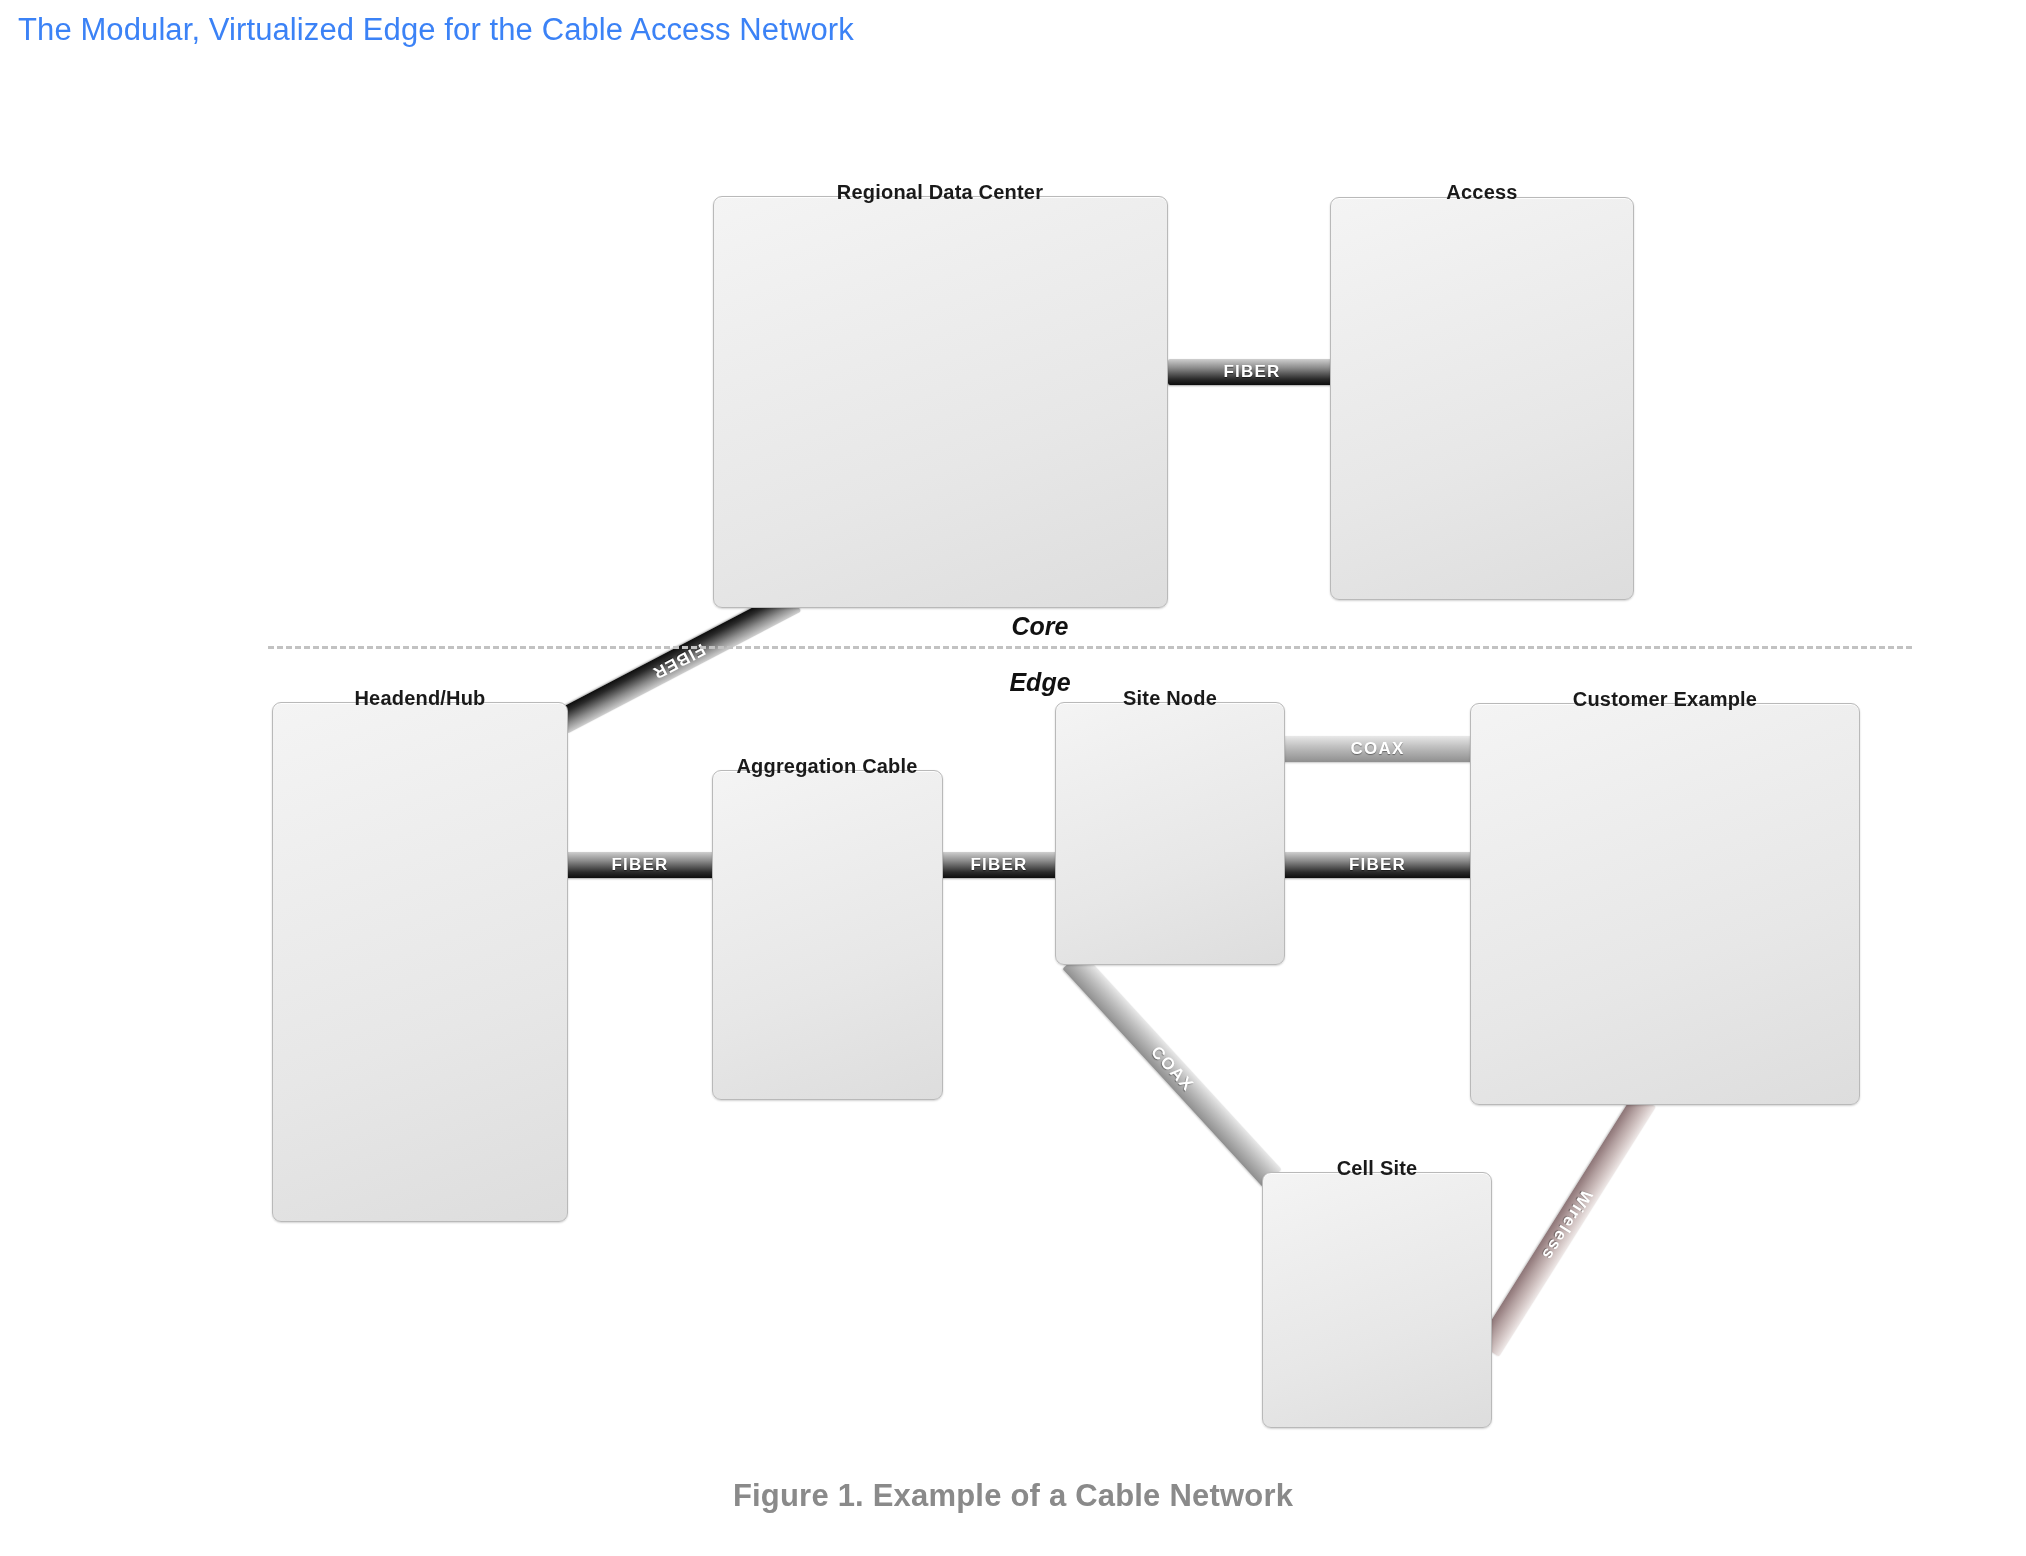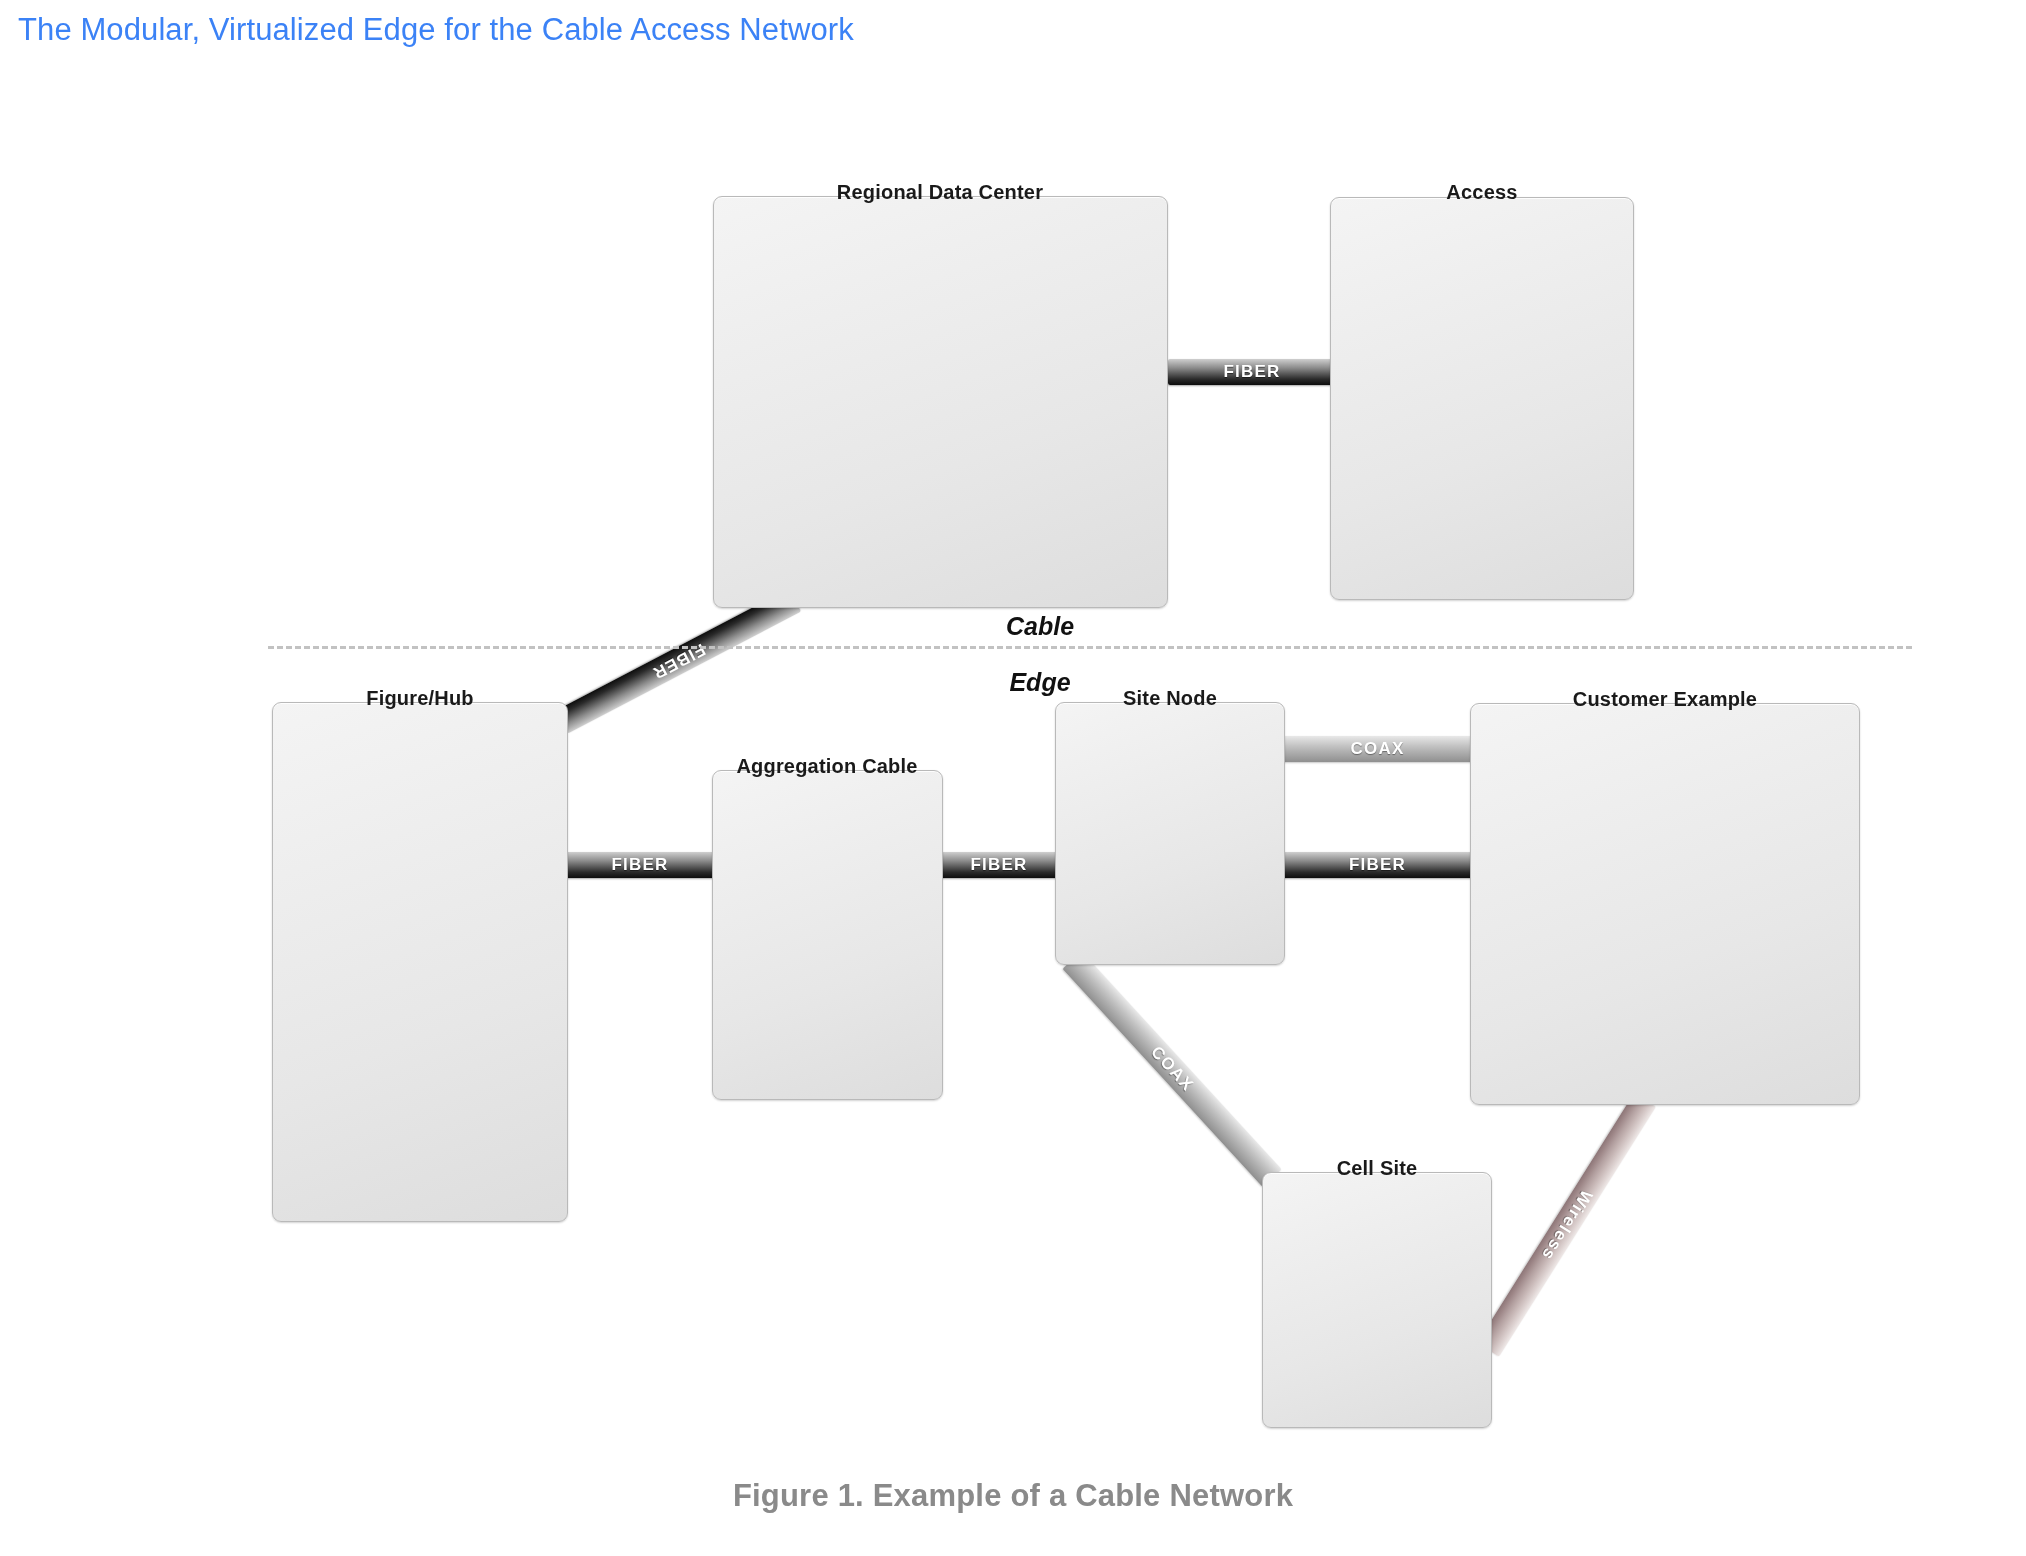--- a/index.html
+++ b/index.html
@@ -147,27 +147,27 @@
       <span class="link-label">COAX</span>
     </div>
     <div class="link wireless" style="left: 1645px; top: 1087px; width: 295.21px; height: 26px; transform: rotate(122.129deg);">
       <span class="link-label">Wireless</span>
     </div>
     <div class="box" style="left: 713px; top: 196px; width: 455px; height: 412px;"></div>
     <div class="node-label" style="left: 940px; top: 170px;">Regional Data Center</div>
     <div class="box" style="left: 1330px; top: 197px; width: 304px; height: 403px;"></div>
     <div class="node-label" style="left: 1482px; top: 170px;">Access</div>
     <div class="box" style="left: 272px; top: 702px; width: 296px; height: 520px;"></div>
-    <div class="node-label" style="left: 420px; top: 676px;">Figure/Hub</div>
+    <div class="node-label" style="left: 420px; top: 676px;">Headend/Hub</div>
     <div class="box" style="left: 712px; top: 770px; width: 231px; height: 330px;"></div>
     <div class="node-label" style="left: 827px; top: 744px;">Aggregation Cable</div>
     <div class="box" style="left: 1055px; top: 702px; width: 230px; height: 263px;"></div>
     <div class="node-label" style="left: 1170px; top: 676px;">Site Node</div>
     <div class="box" style="left: 1470px; top: 703px; width: 390px; height: 402px;"></div>
     <div class="node-label" style="left: 1665px; top: 677px;">Customer Example</div>
     <div class="box" style="left: 1262px; top: 1172px; width: 230px; height: 256px;"></div>
     <div class="node-label" style="left: 1377px; top: 1146px;">Cell Site</div>
     <div id="zone-divider" style="left: 268px; top: 646px; width: 1644px; border-top-color: rgb(194, 194, 194);"></div>
-    <div class="zone-label" style="left: 1040px; top: 612px;">Cable</div>
+    <div class="zone-label" style="left: 1040px; top: 612px;">Core</div>
     <div class="zone-label" style="left: 1040px; top: 668px;">Edge</div>
   </div>
 
 <div id="figure-caption" style="top: 1478px; color: rgb(138, 138, 138);">Figure 1. Example of a Cable Network</div>
 
 </body></html>

